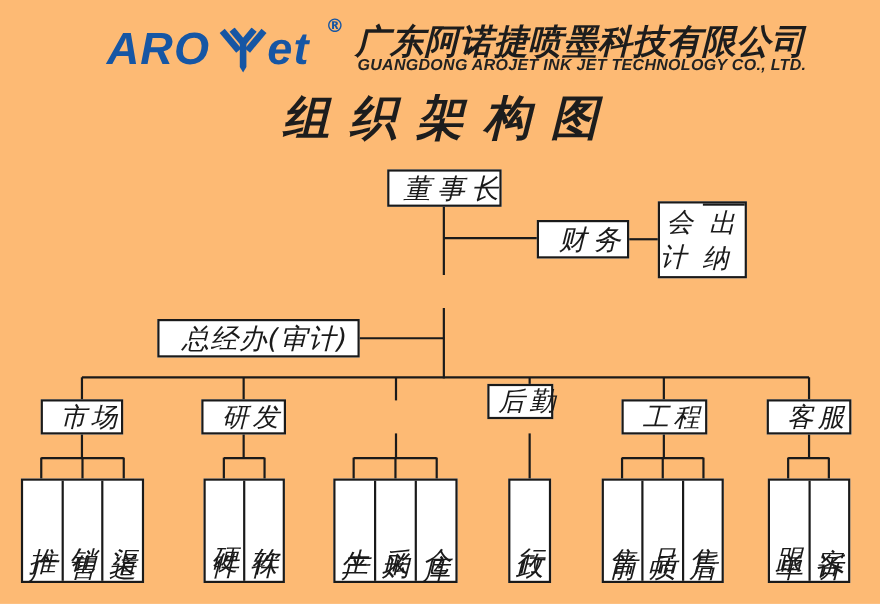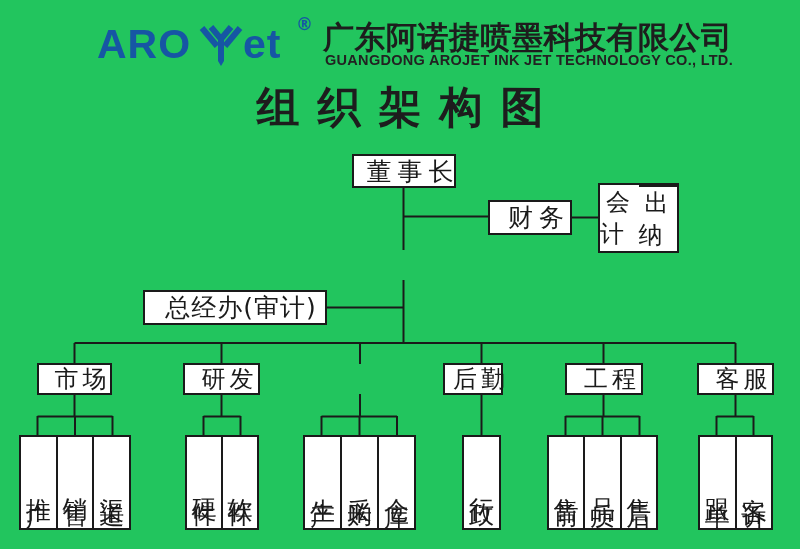--- a/index.html
+++ b/index.html
@@ -1,18 +1,18 @@
 <!DOCTYPE html>
 <html><head>
 <meta charset="utf-8">
 <style>
   html,body{margin:0;padding:0;background:#fff;}
   .stage{
-    position:relative;width:800px;height:549px;background:#22c55e;overflow:hidden;
-    font-family:"DejaVu Sans","Liberation Sans",sans-serif;color:#1d1d1d;
+    position:relative;width:800px;height:549px;background:#fdba74;overflow:hidden;
+    font-family:"DejaVu Sans","Liberation Sans",sans-serif;color:#1d1d1d;font-style:italic;
   }
   
   .logo-aro,.logo-et{
     position:absolute;font-family:"Liberation Sans",sans-serif;
     font-weight:bold;color:#1656a4;font-size:41px;letter-spacing:1px;line-height:1;
   }
   .logo-aro{left:97px;top:24px;}
   .logo-et{left:243px;top:24px;}
   .logo-reg{position:absolute;left:296px;top:14px;font-size:17px;font-weight:bold;color:#1656a4;}
   .logo-icon{position:absolute;left:199px;top:25px;}
@@ -136,21 +136,21 @@
   <div class="stack" style="left:598px;top:183px;width:81px;height:70px;">
     <div class="row">会计</div>
     <div class="row">出纳</div>
   </div>
 
 
   <div class="obox sp1" style="left:143px;top:290px;width:184px;height:35px;">总经办(审计)</div>
 
   <div class="obox dept sp4" style="left:37px;top:363px;width:75px;height:32px;">市场</div>
   <div class="obox dept sp4" style="left:183px;top:363px;width:77px;height:32px;">研发</div>
-  <div class="obox dept sp4" style="left:443px;top:363px;width:60px;height:32px;">后勤</div>
+  <div class="obox dept sp4" style="left:443px;top:349px;width:60px;height:32px;">后勤</div>
   <div class="obox dept sp4" style="left:565px;top:363px;width:78px;height:32px;">工程</div>
   <div class="obox dept sp4" style="left:697px;top:363px;width:77px;height:32px;">客服</div>
 
   <div class="group" style="left:19px;top:435px;width:112px;height:95px;">
     <div class="cell">
         <span class="vtext">推广</span>
       </div>
     <div class="cell">
         <span class="vtext">销售</span>
       </div>

